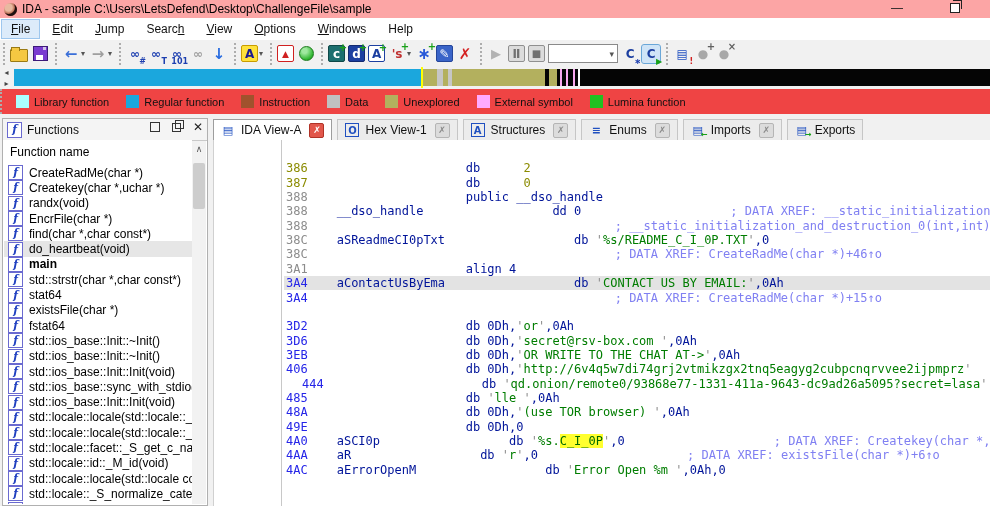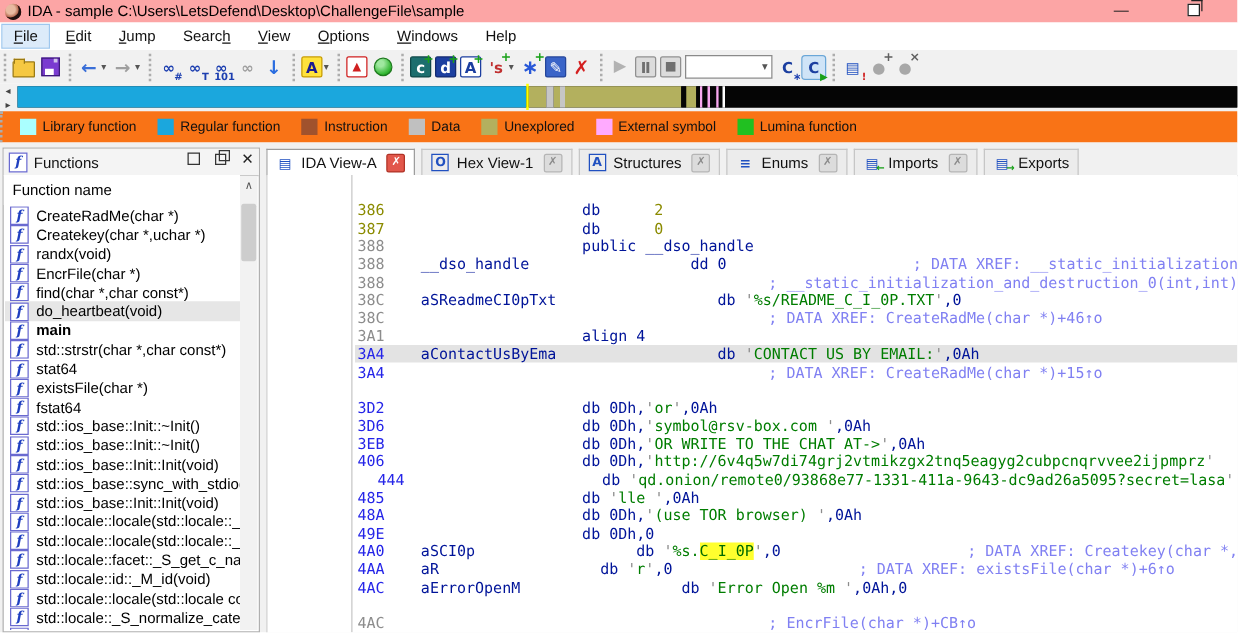--- a/index.html
+++ b/index.html
@@ -45,21 +45,21 @@
 
   
   #navrow{position:absolute;left:0;top:67px;width:990px;height:22px;background:#f1f1f1;}
   #navarrows{position:absolute;left:1px;top:1px;width:11px;height:20px;display:flex;flex-direction:column;justify-content:space-between;font-family:"DejaVu Sans",sans-serif;font-size:8px;color:#444;}
   .navarrow{height:9px;display:flex;align-items:center;justify-content:center;}
   #navband{position:absolute;left:14px;top:2px;width:976px;height:17px;background:#000;}
   .nseg{position:absolute;top:0;height:17px;}
   #navmarker{position:absolute;top:-2px;width:2px;height:21px;}
 
   
-  #legend{position:absolute;left:0;top:89px;width:990px;height:25px;background:#f97316;display:flex;align-items:center;padding-left:14px;box-sizing:border-box;border-left:2px dotted #adadad;}
+  #legend{position:absolute;left:0;top:89px;width:990px;height:25px;background:#ef4444;display:flex;align-items:center;padding-left:14px;box-sizing:border-box;border-left:2px dotted #adadad;}
   .litem{display:flex;align-items:center;margin-right:17px;font-size:11px;color:#111;}
   .lswatch{width:13px;height:13px;margin-right:5px;}
 
   
   #main{position:absolute;left:0;top:114px;width:990px;height:392px;background:#f1f1f1;}
 
   
   #fpanel{position:absolute;left:2px;top:4px;width:206px;bottom:0;background:#fff;border:1px solid #b0b0b0;box-sizing:border-box;}
   #fpanel-title{position:absolute;left:0;top:0;right:0;height:21px;background:#f4f4f4;border-bottom:1px solid #c9c9c9;display:flex;align-items:center;font-size:12px;color:#111;}
   .ficon{width:13px;height:14px;border:1px solid #6a6ad0;background:#fff;color:#2040c0;
@@ -457,28 +457,27 @@
           <div class="drow" style="top: 35.7px;"><span class="dot"></span><span class="daddr a-olive">387</span><span class="dbody"><span class="skw">db      </span><span class="solv">0</span></span></div>
           <div class="drow" style="top: 50.05px;"><span class="daddr a-gray">388</span><span class="dbody"><span class="skw">public __dso_handle</span></span></div>
           <div class="drow" style="top: 64.4px;"><span class="dot"></span><span class="daddr a-gray">388</span><span class="dlabel">__dso_handle</span><span class="dbody"><span class="skw">dd 0</span></span><span class="dcomment">; DATA XREF: __static_initialization_and_destruction_0(int,int)+14↑w</span></div>
           <div class="drow" style="top: 78.75px;"><span class="daddr a-gray">388</span><span class="dcomment">; __static_initialization_and_destruction_0(int,int)+24↑w</span></div>
           <div class="drow" style="top: 93.1px;"><span class="dot"></span><span class="daddr a-gray">38C</span><span class="dlabel">aSReadmeCI0pTxt</span><span class="dbody"><span class="skw">db </span><span class="sq">'</span><span class="sstr">%s/README_C_I_0P.TXT</span><span class="sq">'</span><span class="skw">,0</span></span></div>
           <div class="drow" style="top: 107.45px;"><span class="daddr a-gray">38C</span><span class="dcomment">; DATA XREF: CreateRadMe(char *)+46↑o</span></div>
           <div class="drow" style="top: 121.8px;"><span class="dot"></span><span class="daddr a-gray">3A1</span><span class="dbody"><span class="skw">align 4</span></span></div>
           <div class="drow hl" style="top: 136.15px;"><span class="dot"></span><span class="daddr a-blue">3A4</span><span class="dlabel">aContactUsByEma</span><span class="dbody"><span class="skw">db </span><span class="sq">'</span><span class="sstr">CONTACT US BY EMAIL:</span><span class="sq">'</span><span class="skw">,0Ah</span></span></div>
           <div class="drow" style="top: 150.5px;"><span class="daddr a-blue">3A4</span><span class="dcomment">; DATA XREF: CreateRadMe(char *)+15↑o</span></div>
           <div class="drow" style="top: 179.2px;"><span class="daddr a-blue">3D2</span><span class="dbody"><span class="skw">db 0Dh,</span><span class="sq">'</span><span class="sstr">or</span><span class="sq">'</span><span class="skw">,0Ah</span></span></div>
-          <div class="drow" style="top: 193.55px;"><span class="daddr a-blue">3D6</span><span class="dbody"><span class="skw">db 0Dh,</span><span class="sq">'</span><span class="sstr">symbol@rsv-box.com </span><span class="sq">'</span><span class="skw">,0Ah</span></span></div>
+          <div class="drow" style="top: 193.55px;"><span class="daddr a-blue">3D6</span><span class="dbody"><span class="skw">db 0Dh,</span><span class="sq">'</span><span class="sstr">secret@rsv-box.com </span><span class="sq">'</span><span class="skw">,0Ah</span></span></div>
           <div class="drow" style="top: 207.9px;"><span class="daddr a-blue">3EB</span><span class="dbody"><span class="skw">db 0Dh,</span><span class="sq">'</span><span class="sstr">OR WRITE TO THE CHAT AT-&gt;</span><span class="sq">'</span><span class="skw">,0Ah</span></span></div>
           <div class="drow" style="top: 222.25px;"><span class="daddr a-blue">406</span><span class="dbody"><span class="skw">db 0Dh,</span><span class="sq">'</span><span class="sstr">http://6v4q5w7di74grj2vtmikzgx2tnq5eagyg2cubpcnqrvvee2ijpmprz</span><span class="sq">'</span></span></div>
           <div class="drow" style="top: 236.6px; padding-left: 16px;"><span class="daddr a-blue">444</span><span class="dbody"><span class="skw">db </span><span class="sq">'</span><span class="sstr">qd.onion/remote0/93868e77-1331-411a-9643-dc9ad26a5095?secret=lasa</span><span class="sq">'</span></span></div>
           <div class="drow" style="top: 250.95px;"><span class="daddr a-blue">485</span><span class="dbody"><span class="skw">db </span><span class="sq">'</span><span class="sstr">lle </span><span class="sq">'</span><span class="skw">,0Ah</span></span></div>
           <div class="drow" style="top: 265.3px;"><span class="daddr a-blue">48A</span><span class="dbody"><span class="skw">db 0Dh,</span><span class="sq">'</span><span class="sstr">(use TOR browser) </span><span class="sq">'</span><span class="skw">,0Ah</span></span></div>
           <div class="drow" style="top: 279.65px;"><span class="daddr a-blue">49E</span><span class="dbody"><span class="skw">db 0Dh,0</span></span></div>
           <div class="drow" style="top: 294px;"><span class="dot"></span><span class="daddr a-blue">4A0</span><span class="dlabel">aSCI0p</span><span class="dbody"><span class="skw">db </span><span class="sq">'</span><span class="sstr">%s.</span><span class="shi">C_I_0P</span><span class="sq">'</span><span class="skw">,0</span></span><span class="dcomment">; DATA XREF: Createkey(char *,uchar *)+10↑o</span></div>
           <div class="drow" style="top: 308.35px;"><span class="dot"></span><span class="daddr a-blue">4AA</span><span class="dlabel">aR</span><span class="dbody"><span class="skw">db </span><span class="sq">'</span><span class="sstr">r</span><span class="sq">'</span><span class="skw">,0</span></span><span class="dcomment">; DATA XREF: existsFile(char *)+6↑o</span></div>
           <div class="drow" style="top: 322.7px;"><span class="dot"></span><span class="daddr a-blue">4AC</span><span class="dlabel">aErrorOpenM</span><span class="dbody"><span class="skw">db </span><span class="sq">'</span><span class="sstr">Error Open %m </span><span class="sq">'</span><span class="skw">,0Ah,0</span></span></div>
-          <div class="drow" style="top: 351.4px;"><span class="daddr a-gray">4AC</span><span class="dcomment">; EncrFile(char *)+CB↑o</span></div>
         </div>
     </div>
 
   </div>
 </div>
 
 </body></html>

